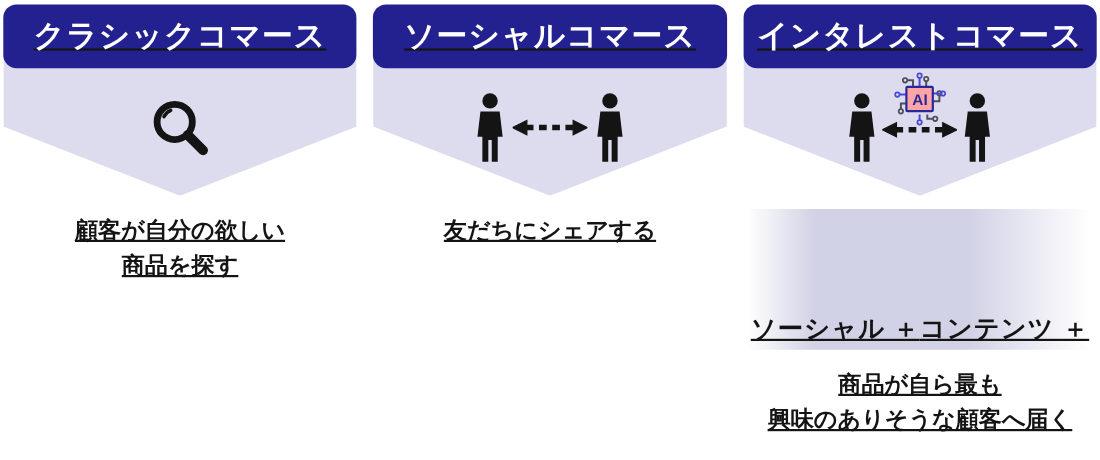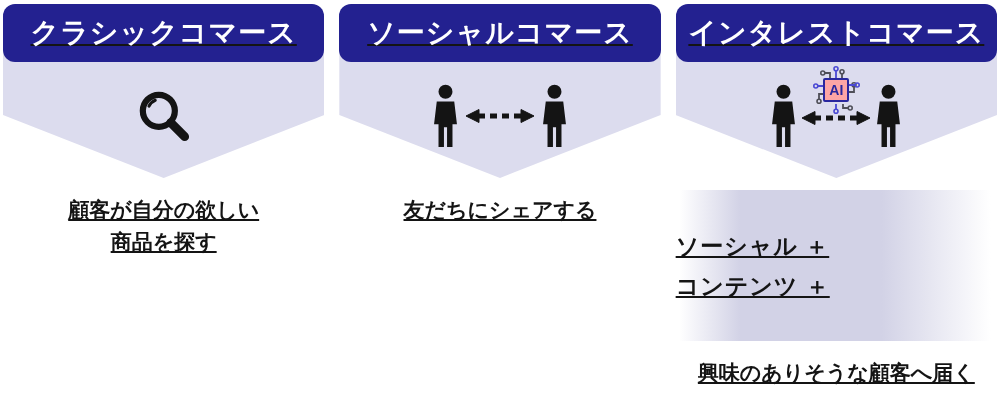--- a/index.html
+++ b/index.html
@@ -40,23 +40,23 @@
   .ai-chip{position:absolute;left:50%;top:-20px;transform:translateX(-50%);
     width:52px;height:52px;z-index:2;}
   .ai-chip svg{position:absolute;inset:0;}
   .ai-box{
     position:absolute;left:50%;top:50%;transform:translate(-50%,-50%);
     background:#fca5a5;border:2.5px solid var(--ai-navy);border-radius:2px;
     color:var(--ai-navy);font-size:14px;font-weight:700;line-height:1;
     padding:3px 4px;letter-spacing:0;
   }
   .band{
-    margin-top:12px;height:151px;
+    margin-top:12px;height:128px;
     background:linear-gradient(to right,#ffffff 1%,var(--band-bg) 20%,var(--band-bg) 64%,#ffffff 98%);
-    display:flex;flex-direction:column;align-items:flex-start;justify-content:center;
+    display:flex;flex-direction:row;align-items:flex-end;justify-content:center;
     font-size:26px;font-weight:700;letter-spacing:2px;text-align:center;
     color:var(--body-text);
   }
   .band.small{font-size:23px;letter-spacing:1px;}
   .band .kw-line{line-height:40px;white-space:nowrap;}
   .desc{
     margin-top:16px;text-align:center;font-size:21px;font-weight:700;
     color:var(--body-text);
   }
   .desc .desc-line{line-height:32px;white-space:nowrap;}
@@ -159,17 +159,18 @@
         <svg class="person" viewBox="0 0 34 66" fill="var(--icon-black)">
             <use href="#person-shape"></use>
           </svg>
       </span>
     </div>
     <div class="band small">
       <div class="kw-line">ソーシャル ＋</div>
       <div class="kw-line">コンテンツ ＋</div>
     </div>
     <div class="desc">
+      <div class="desc-line">商品が自ら最も</div>
       <div class="desc-line">興味のありそうな顧客へ届く</div>
     </div>
   </div>
 
 </div>
 
 </body></html>

